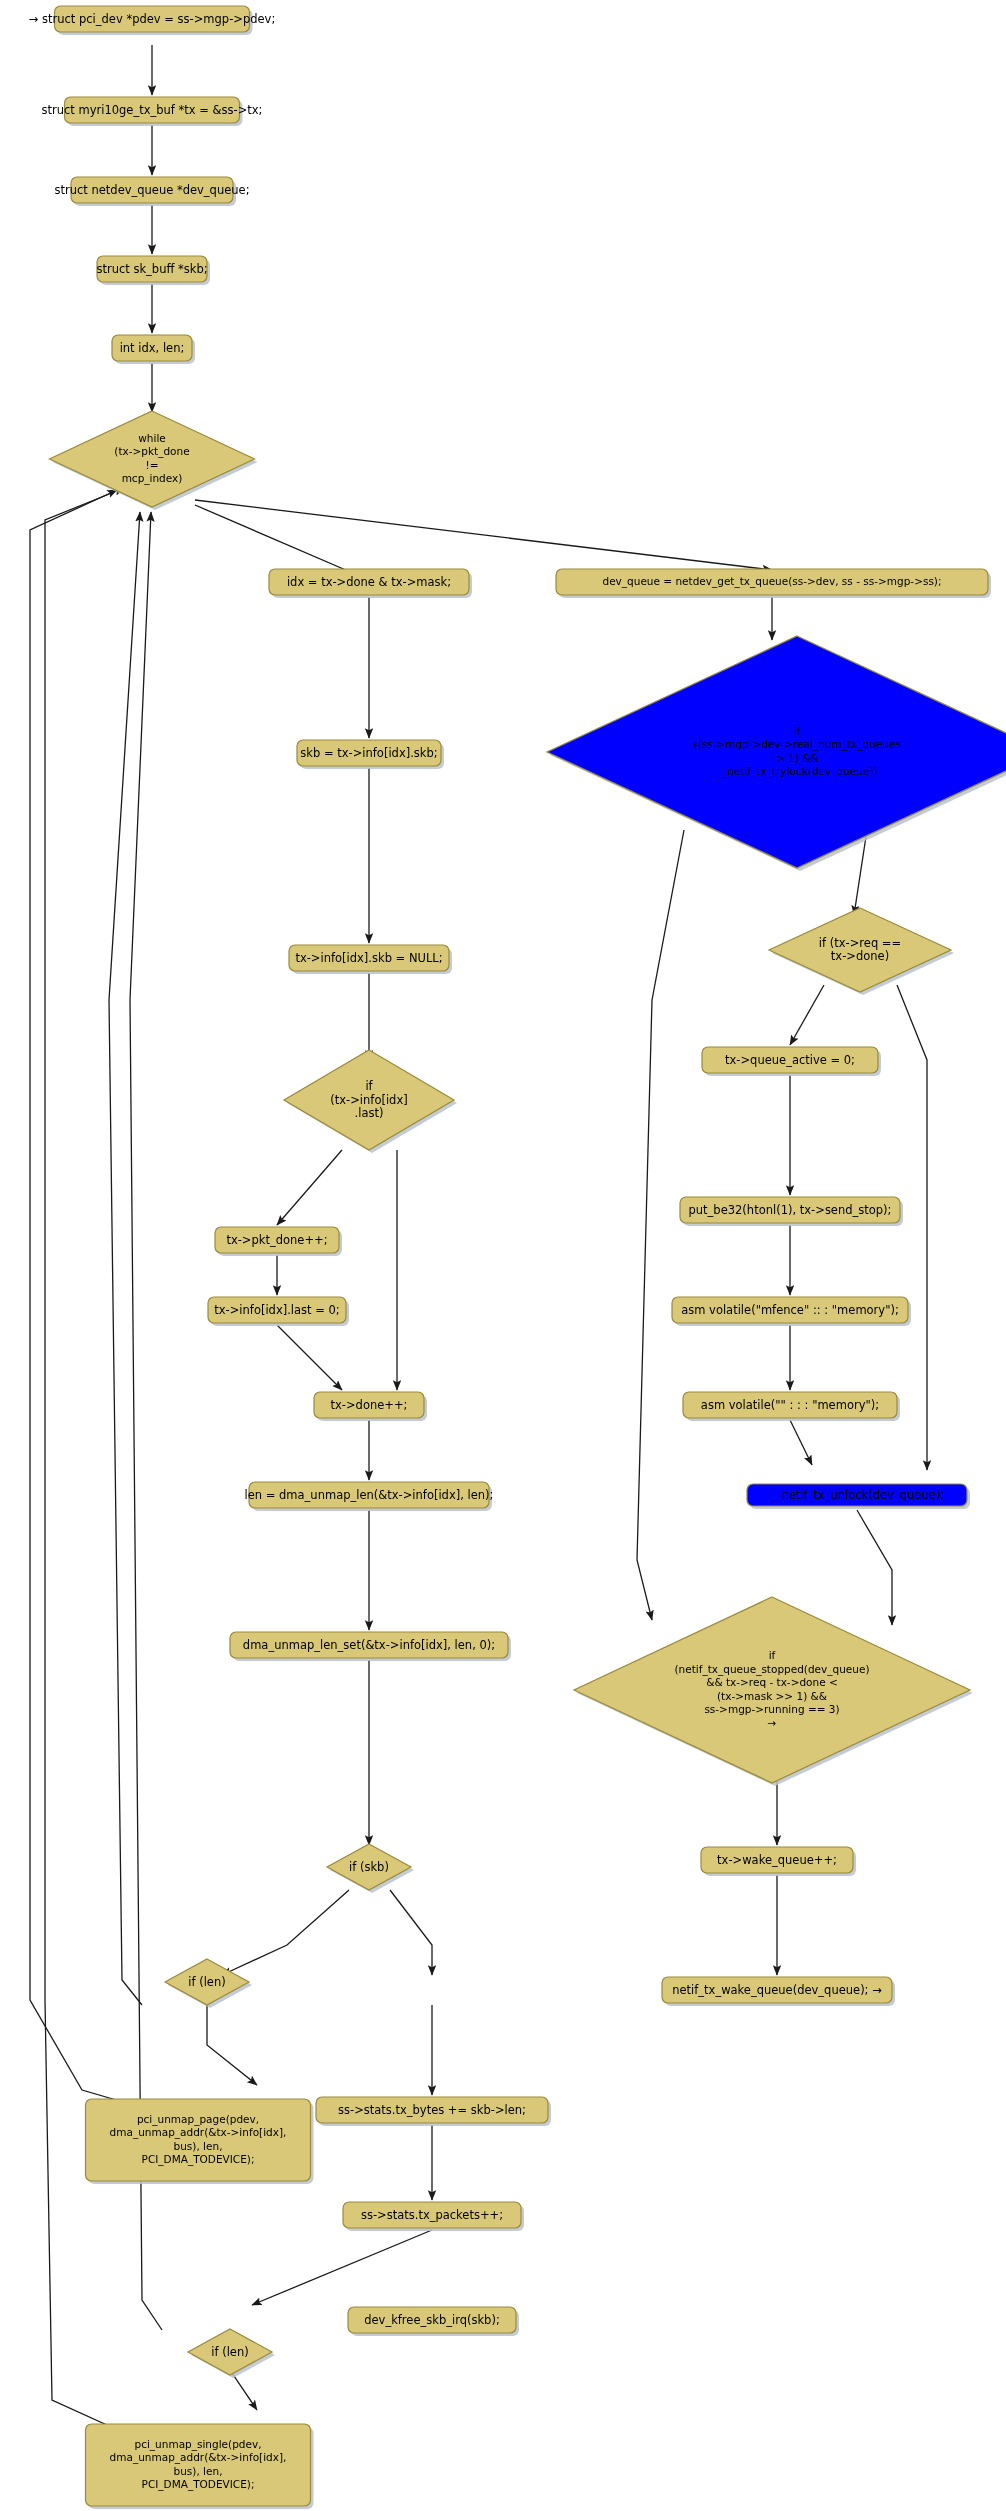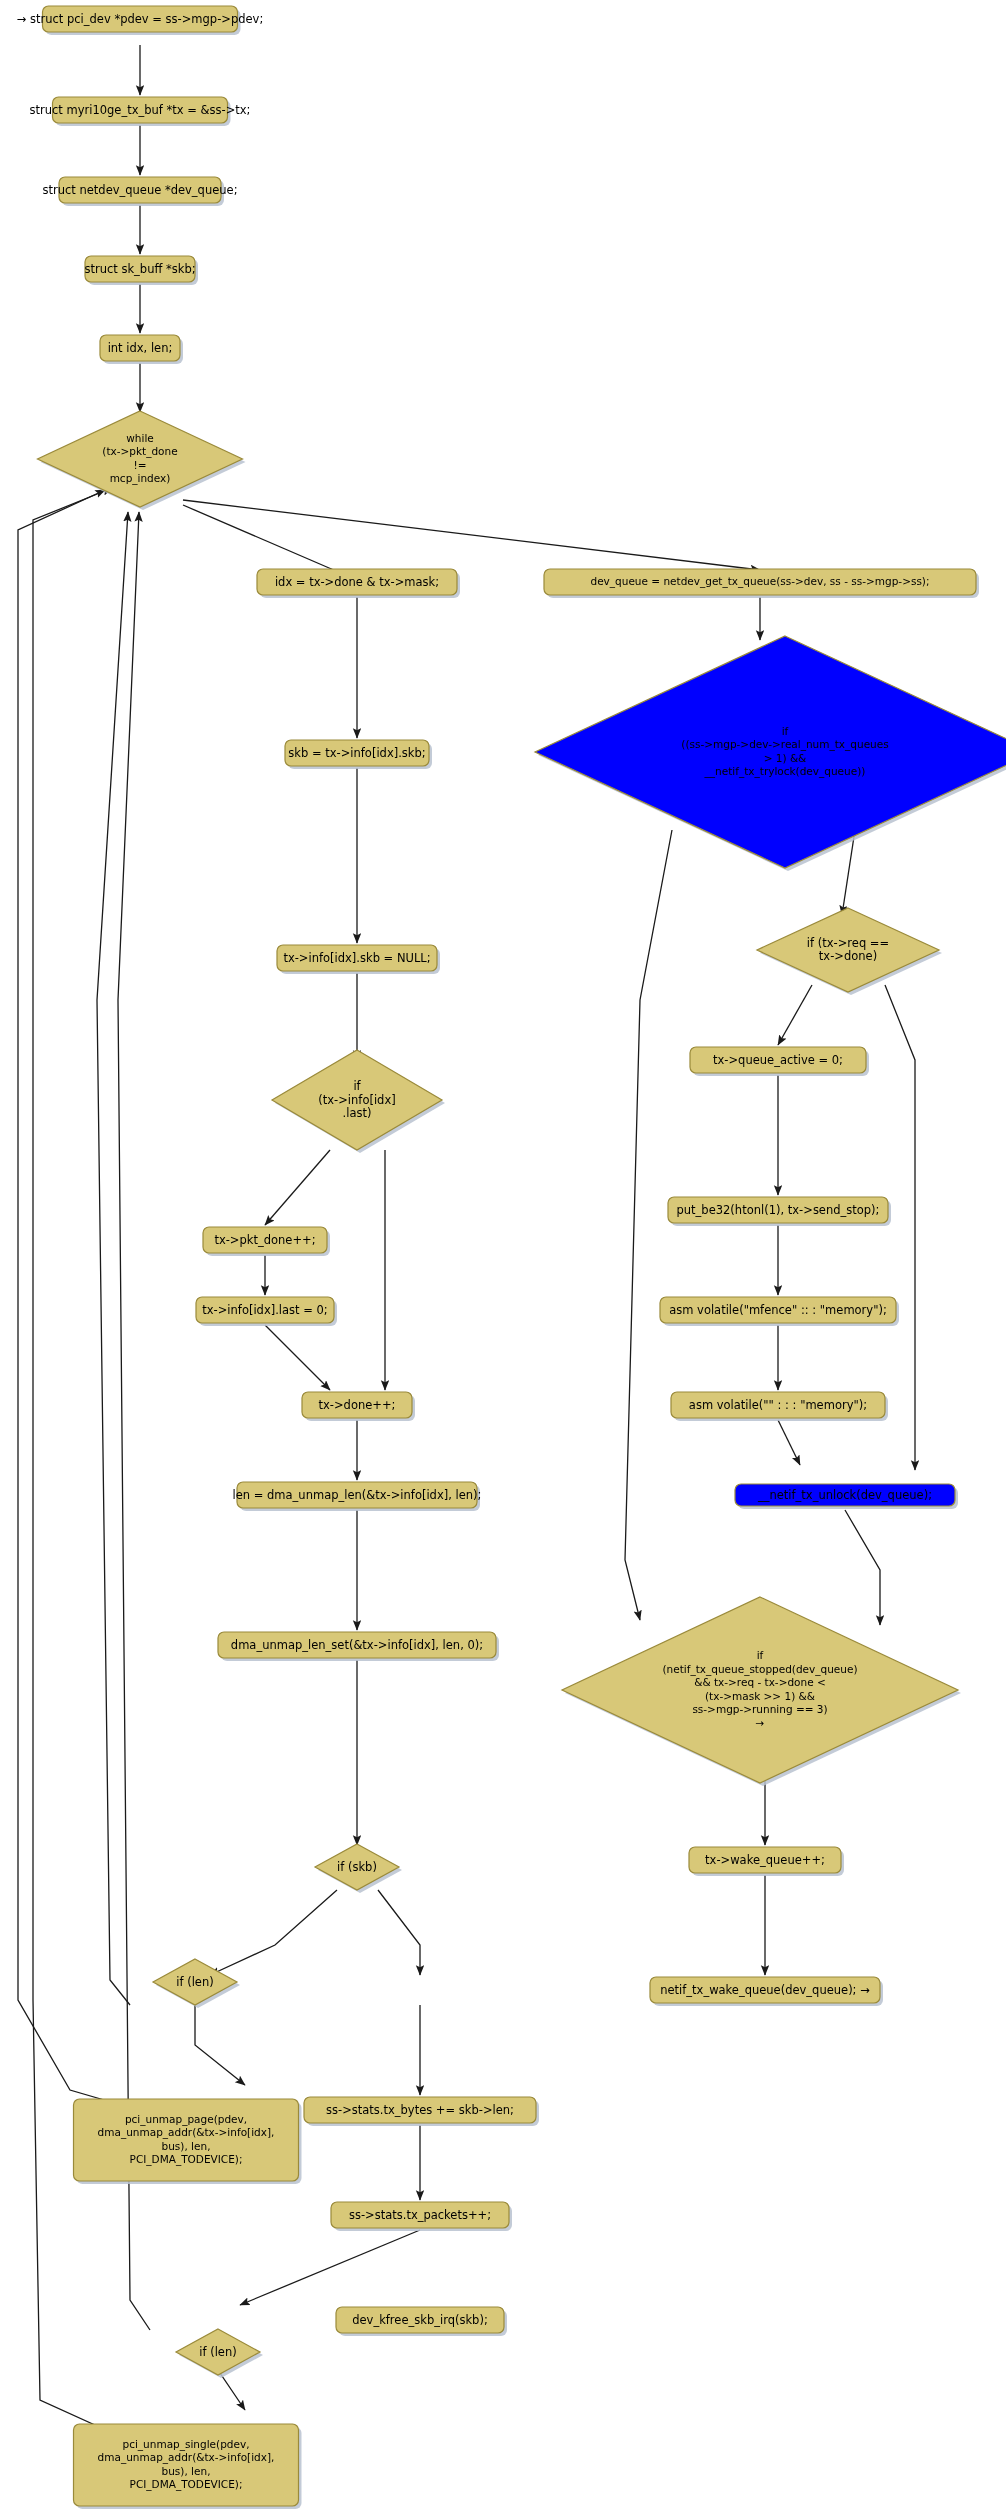--- a/index.html
+++ b/index.html
@@ -11,20 +11,21 @@
     font-family: "DejaVu Sans", sans-serif;
     width: 1006px;
     height: 2511px;
     overflow: hidden;
     position: relative;
   }
   #flow-root {
     width: 908px;
     height: 2511px;
     position: relative;
+    margin-left: 12px;
   }
   svg#flow-svg {
     display: block;
     width: 1006px;
     height: 2511px;
   }
   .node-text {
     font-family: "DejaVu Sans", sans-serif;
     font-size: 11.5px;
     fill: #000000;

